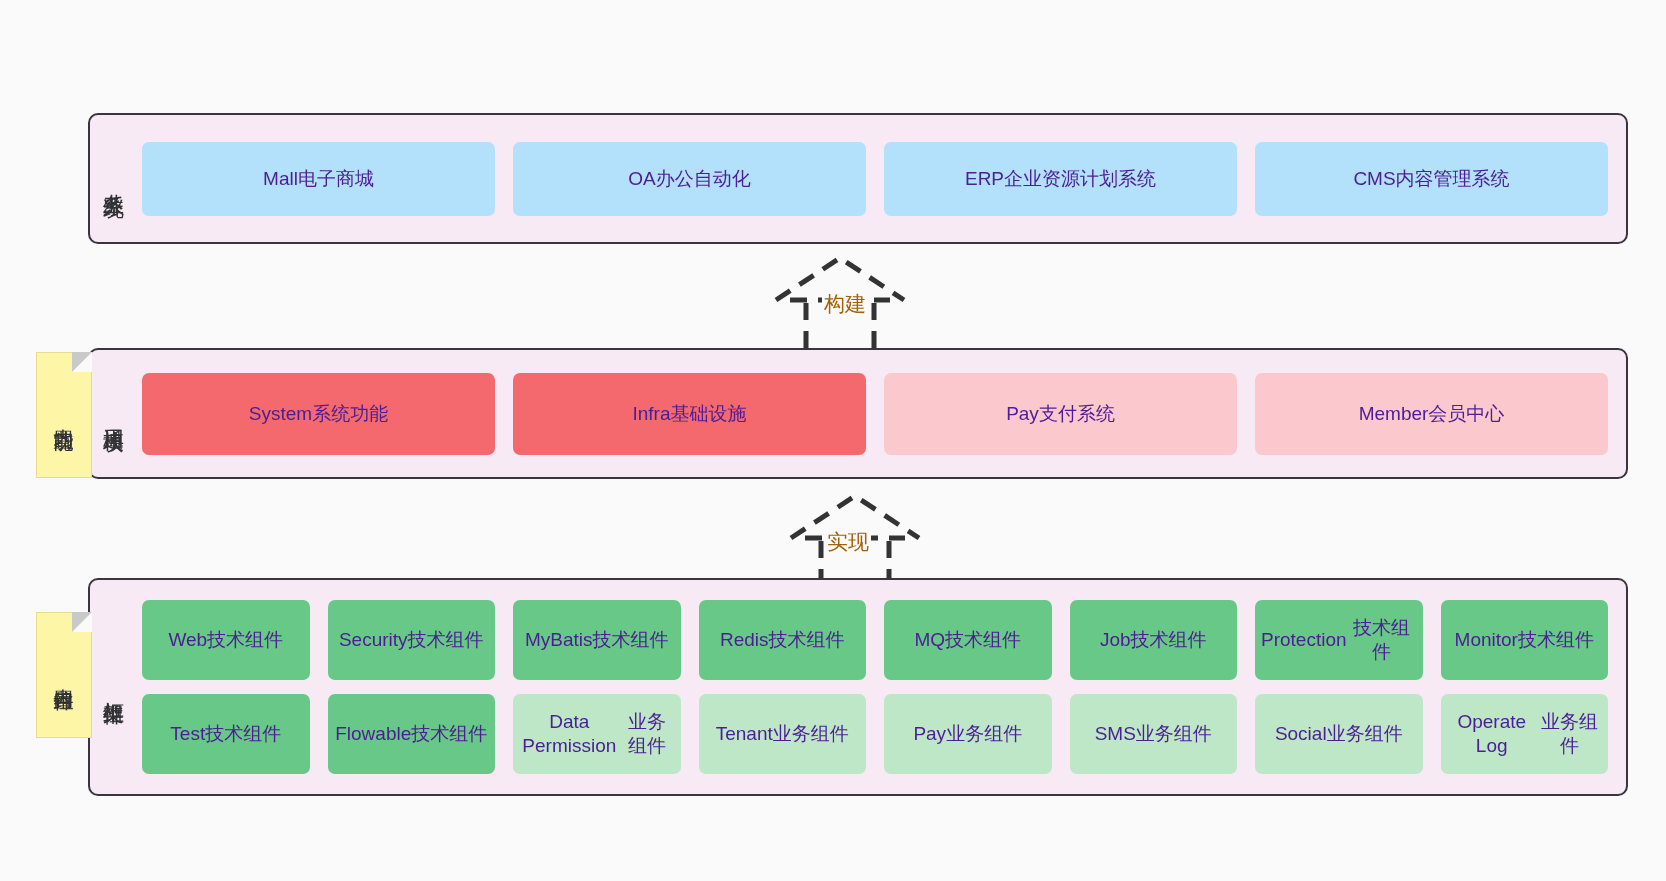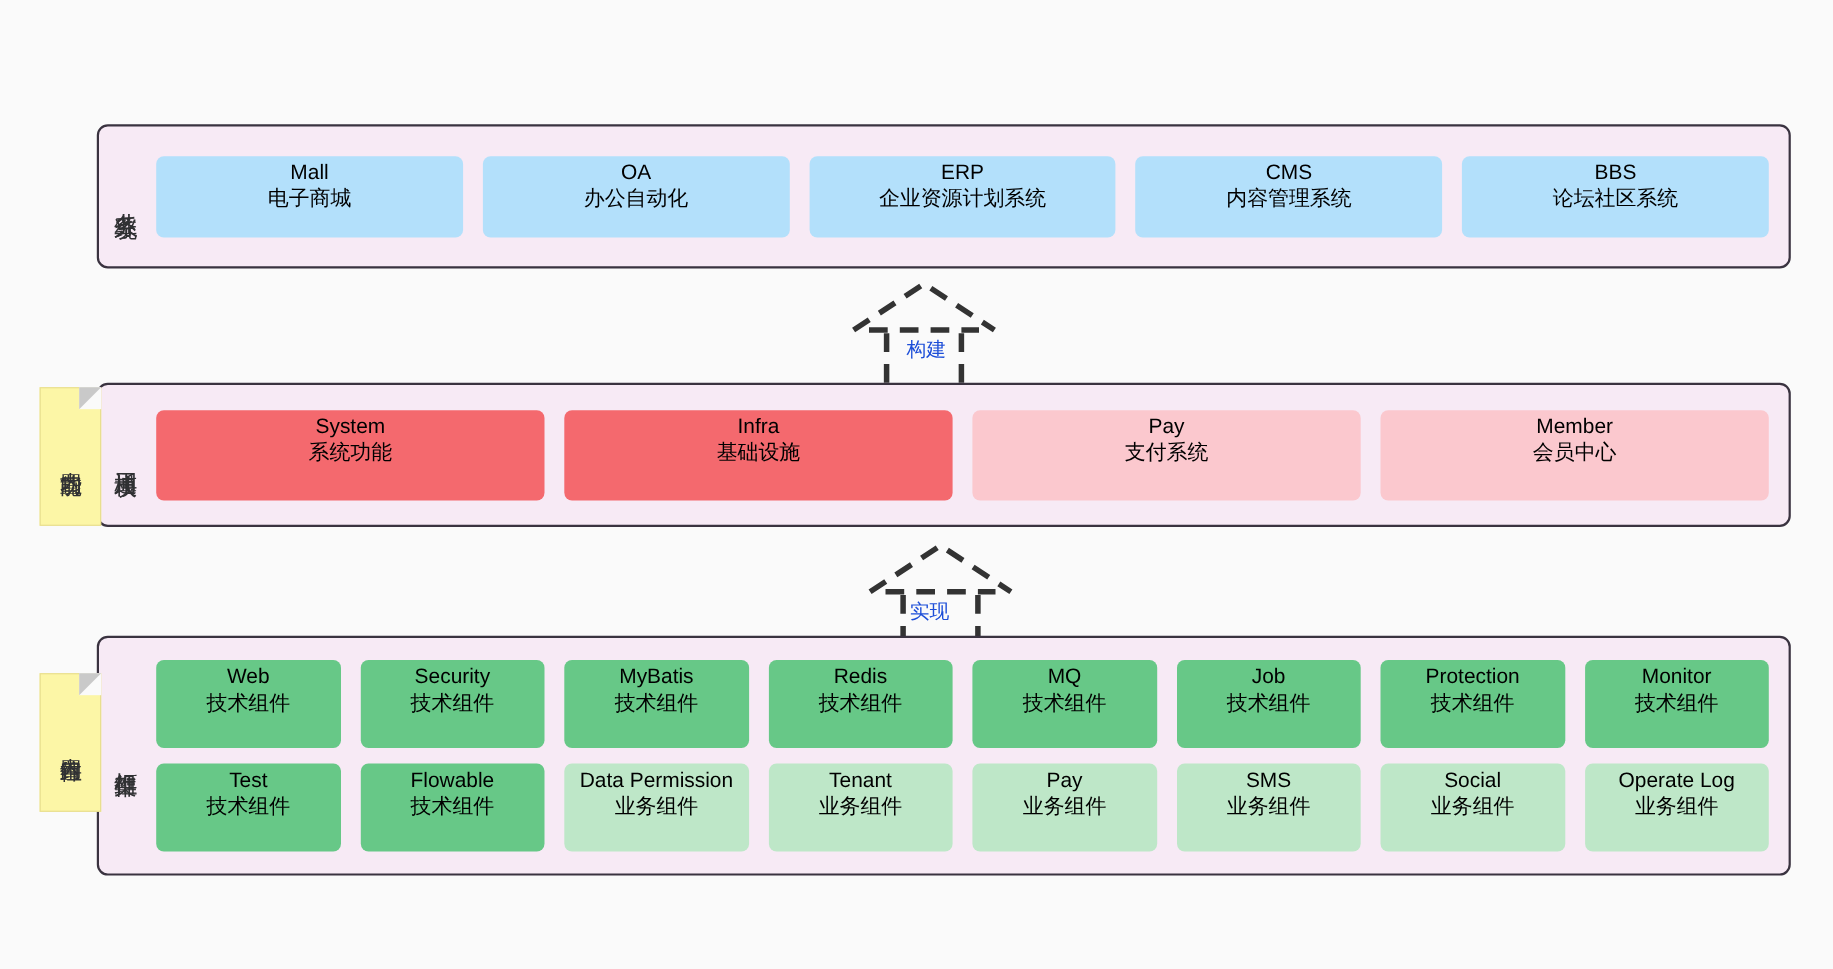--- a/index.html
+++ b/index.html
@@ -50,27 +50,27 @@
   .row{
     display:flex;
     gap:18px;
     justify-content:space-between;
   }
   .cell{
     flex:1 1 0;
     min-width:0;
     border-radius:7px;
     display:flex;
-    flex-direction:column;
+    flex-direction:row;
     align-items:center;
-    justify-content:flex-start;
+    justify-content:center;
     text-align:center;
     line-height:1.26;
     font-size:19px;
-    color:#000000;
+    color:#4c1d95;
     box-sizing:border-box;
     padding:4px 6px;
   }
   .cell .l1{display:block;}
   .cell .l2{display:block;}
 
   
   #layer-business{left:88px;top:113px;width:1540px;height:131px;}
   #layer-business .cell{background:#B3E0FB;height:74px;}
 
@@ -114,27 +114,26 @@
     border-color:transparent transparent #FAFAFA #C9C9C9;
   }
   #note-functions{left:36px;top:352px;height:126px;}
   #note-components{left:36px;top:612px;height:126px;}
 
   
   .conn{position:absolute;}
   .conn svg{display:block;overflow:visible;}
   .conn-label{
     position:absolute;
-    font-size:18px;
-    color:#1d4ed8;
+    font-size:21px;
+    color:#a16207;
     background:#FAFAFA;
     padding:0 2px;
     white-space:nowrap;
     user-select:none;
-    margin-top:16px;
   }
   #conn-build{left:760px;top:252px;width:160px;height:96px;}
   #conn-build .conn-label{left:62px;top:38px;}
   #conn-impl{left:775px;top:490px;width:160px;height:96px;}
   #conn-impl .conn-label{left:50px;top:38px;}
 </style>
 </head>
 <body>
 
 <div class="canvas">
@@ -151,24 +150,20 @@
           <span class="l1">OA</span>
           <span class="l2">办公自动化</span>
         </div>
         <div class="cell">
           <span class="l1">ERP</span>
           <span class="l2">企业资源计划系统</span>
         </div>
         <div class="cell">
           <span class="l1">CMS</span>
           <span class="l2">内容管理系统</span>
-        </div>
-        <div class="cell">
-          <span class="l1">BBS</span>
-          <span class="l2">论坛社区系统</span>
         </div>
       </div>
     </div>
   </div>
 
   <div class="conn" id="conn-build">
     <svg width="160" height="96" viewBox="0 0 160 96">
       <polyline points="16,48 80,6 144,48" fill="none" stroke="#333333" stroke-width="5" stroke-dasharray="17,11"></polyline>
       <polyline points="30,48 130,48" fill="none" stroke="#333333" stroke-width="5" stroke-dasharray="17,11"></polyline>
       <polyline points="46,96 46,48" fill="none" stroke="#333333" stroke-width="5" stroke-dasharray="17,11"></polyline>

